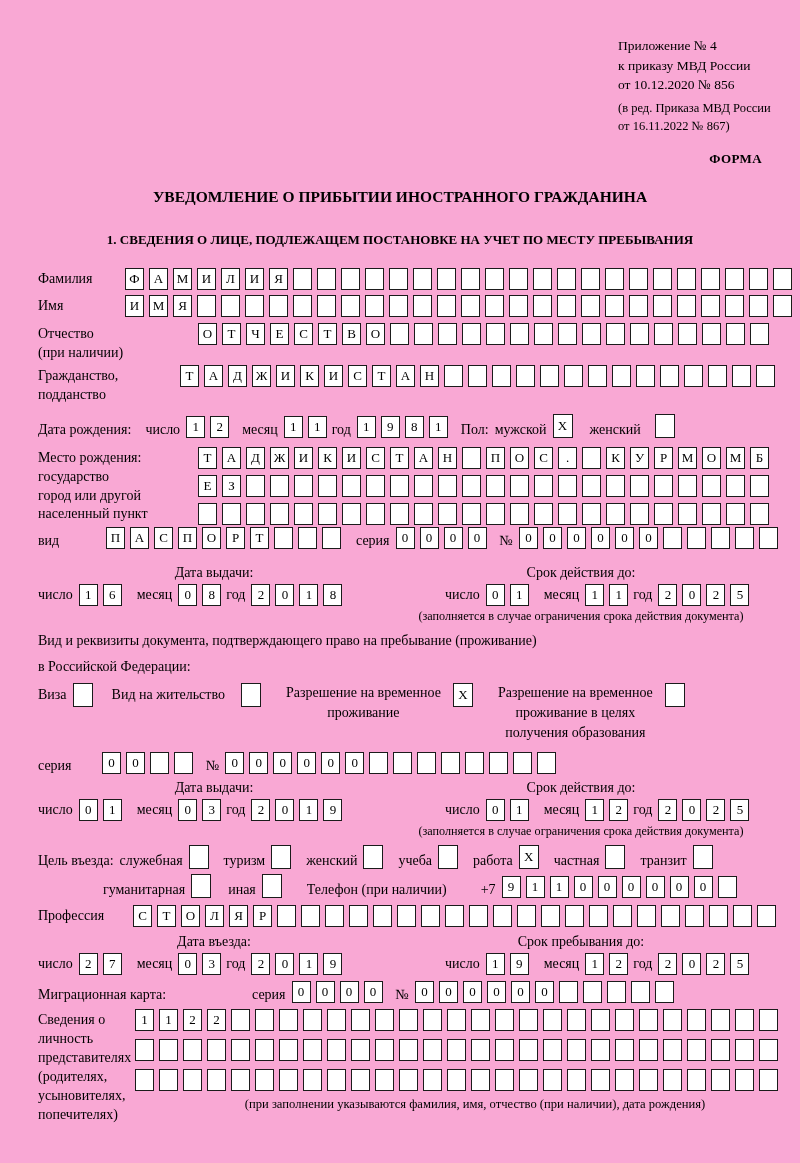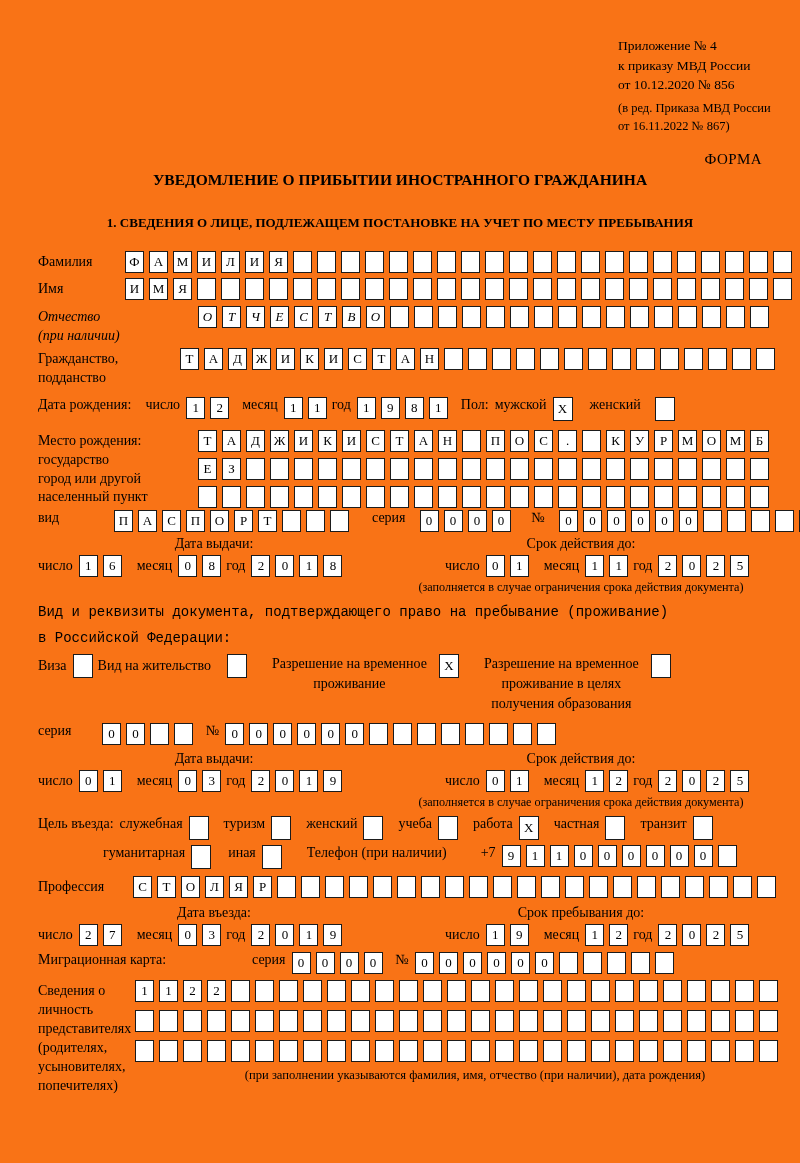--- a/index.html
+++ b/index.html
@@ -1,43 +1,43 @@
 <!DOCTYPE html>
 <html><head>
 <meta charset="utf-8">
 <style>
   html,body{margin:0;padding:0;background:#e9e9e9;}
-  .page{position:relative;width:800px;height:1163px;background:#f97316;margin:0 auto;
+  .page{position:relative;width:800px;height:1163px;background:#f9a8d4;margin:0 auto;
         font-family:"Liberation Serif","DejaVu Serif",serif;color:#000;overflow:hidden;}
   .top-right{margin:36px 0 0 618px;font-size:13.5px;line-height:1.45;}
   .top-right .sub{font-size:12.5px;}
   .top-right .sub.first{margin-top:4px;}
-  .forma{margin:16px 38px 0 0;text-align:right;font-weight:normal;font-size:15px;letter-spacing:.4px;}
-  .title{text-align:center;font-weight:bold;font-size:15.5px;line-height:1.5;}
+  .forma{margin:16px 38px 0 0;text-align:right;font-weight:bold;font-size:13px;letter-spacing:.4px;}
+  .title{margin-top:18px;text-align:center;font-weight:bold;font-size:15.5px;line-height:1.5;}
   .blankline{display:inline-block;width:52px;border-bottom:2px solid #000;margin-left:12px;vertical-align:baseline;}
   .section{margin-top:24px;text-align:center;font-weight:bold;font-size:13px;}
   .body{margin:20px 28px 0 38px;font-size:14px;}
   .frow{display:flex;align-items:flex-start;margin-bottom:5px;}
   .cells{display:flex;flex-wrap:nowrap;}
   .cell{flex:0 0 auto;width:19px;height:22px;border:1.7px solid #1b1b1b;margin-right:5px;
         display:flex;align-items:center;justify-content:center;font-size:13px;box-sizing:border-box;background:#fff;}
   .chk{width:20px;height:24px;flex:0 0 auto;display:inline-flex;align-items:center;justify-content:center;}
   .lab{flex:0 0 auto;padding-top:2px;line-height:1.35;}
-  .inl{display:flex;align-items:flex-start;flex-wrap:nowrap;}
+  .inl{display:flex;align-items:flex-end;flex-wrap:nowrap;}
   .dlbl{margin:0 6px 0 0;flex:0 0 auto;}
-  .ml8{margin-left:8px;} .ml10{margin-left:10px;} .ml12{margin-left:12px;} .ml14{}
+  .ml8{margin-left:8px;} .ml10{margin-left:10px;} .ml12{margin-left:12px;} .ml14{margin-left:14px;}
   .ml20{margin-left:20px;} .ml28{margin-left:28px;} .ml55{margin-left:55px;}
   .doc-title{text-align:center;font-weight:bold;font-size:13.5px;margin:4px 0 5px 0;}
   .twocol{display:flex;align-items:flex-start;margin-bottom:2px;}
   .dcol-l{width:352px;flex:0 0 auto;}
   .dcol-r{flex:1;}
   .subhead{text-align:center;margin-bottom:3px;}
   .dateline{display:flex;align-items:center;}
   .note{font-size:12.2px;text-align:center;margin-top:3px;}
-  .plain{margin:7px 0 0 0;line-height:1.45;font-family:Liberation Mono, monospace;}
+  .plain{margin:7px 0 0 0;line-height:1.45;}
   .cblock{text-align:center;line-height:1.4;flex:0 0 auto;}
   .repnote{font-size:12.6px;text-align:center;margin:6px 0 0 150px;width:560px;}
 </style>
 </head>
 <body>
 
 <div class="page">
 
   <div class="top-right">
     <div>Приложение № 4</div>
@@ -118,21 +118,21 @@
           <span class="cell"></span>
           <span class="cell"></span>
           <span class="cell"></span>
           <span class="cell"></span>
           <span class="cell"></span>
           <span class="cell"></span>
           <span class="cell"></span>
         </div>
     </div>
 
-    <div class="frow" style="margin-bottom:2px;font-style:italic;">
+    <div class="frow" style="margin-bottom:2px;">
       <div class="lab" style="width:160px">
         <div>Отчество</div>
         <div>(при наличии)</div>
       </div>
       <div class="cells">
           <span class="cell">О</span>
           <span class="cell">Т</span>
           <span class="cell">Ч</span>
           <span class="cell">Е</span>
           <span class="cell">С</span>
@@ -300,21 +300,21 @@
             <span class="cell"></span>
             <span class="cell"></span>
             <span class="cell"></span>
             <span class="cell"></span>
             <span class="cell"></span>
             <span class="cell"></span>
           </div>
       </div>
     </div>
 
-    <div class="frow inl" style="margin-bottom:4px;gap:8px;">
+    <div class="frow inl" style="margin-bottom:16px;">
       <span class="dlbl" style="width:62px">вид</span>
       <span class="cells">
           <span class="cell">П</span>
           <span class="cell">А</span>
           <span class="cell">С</span>
           <span class="cell">П</span>
           <span class="cell">О</span>
           <span class="cell">Р</span>
           <span class="cell">Т</span>
           <span class="cell"></span>

